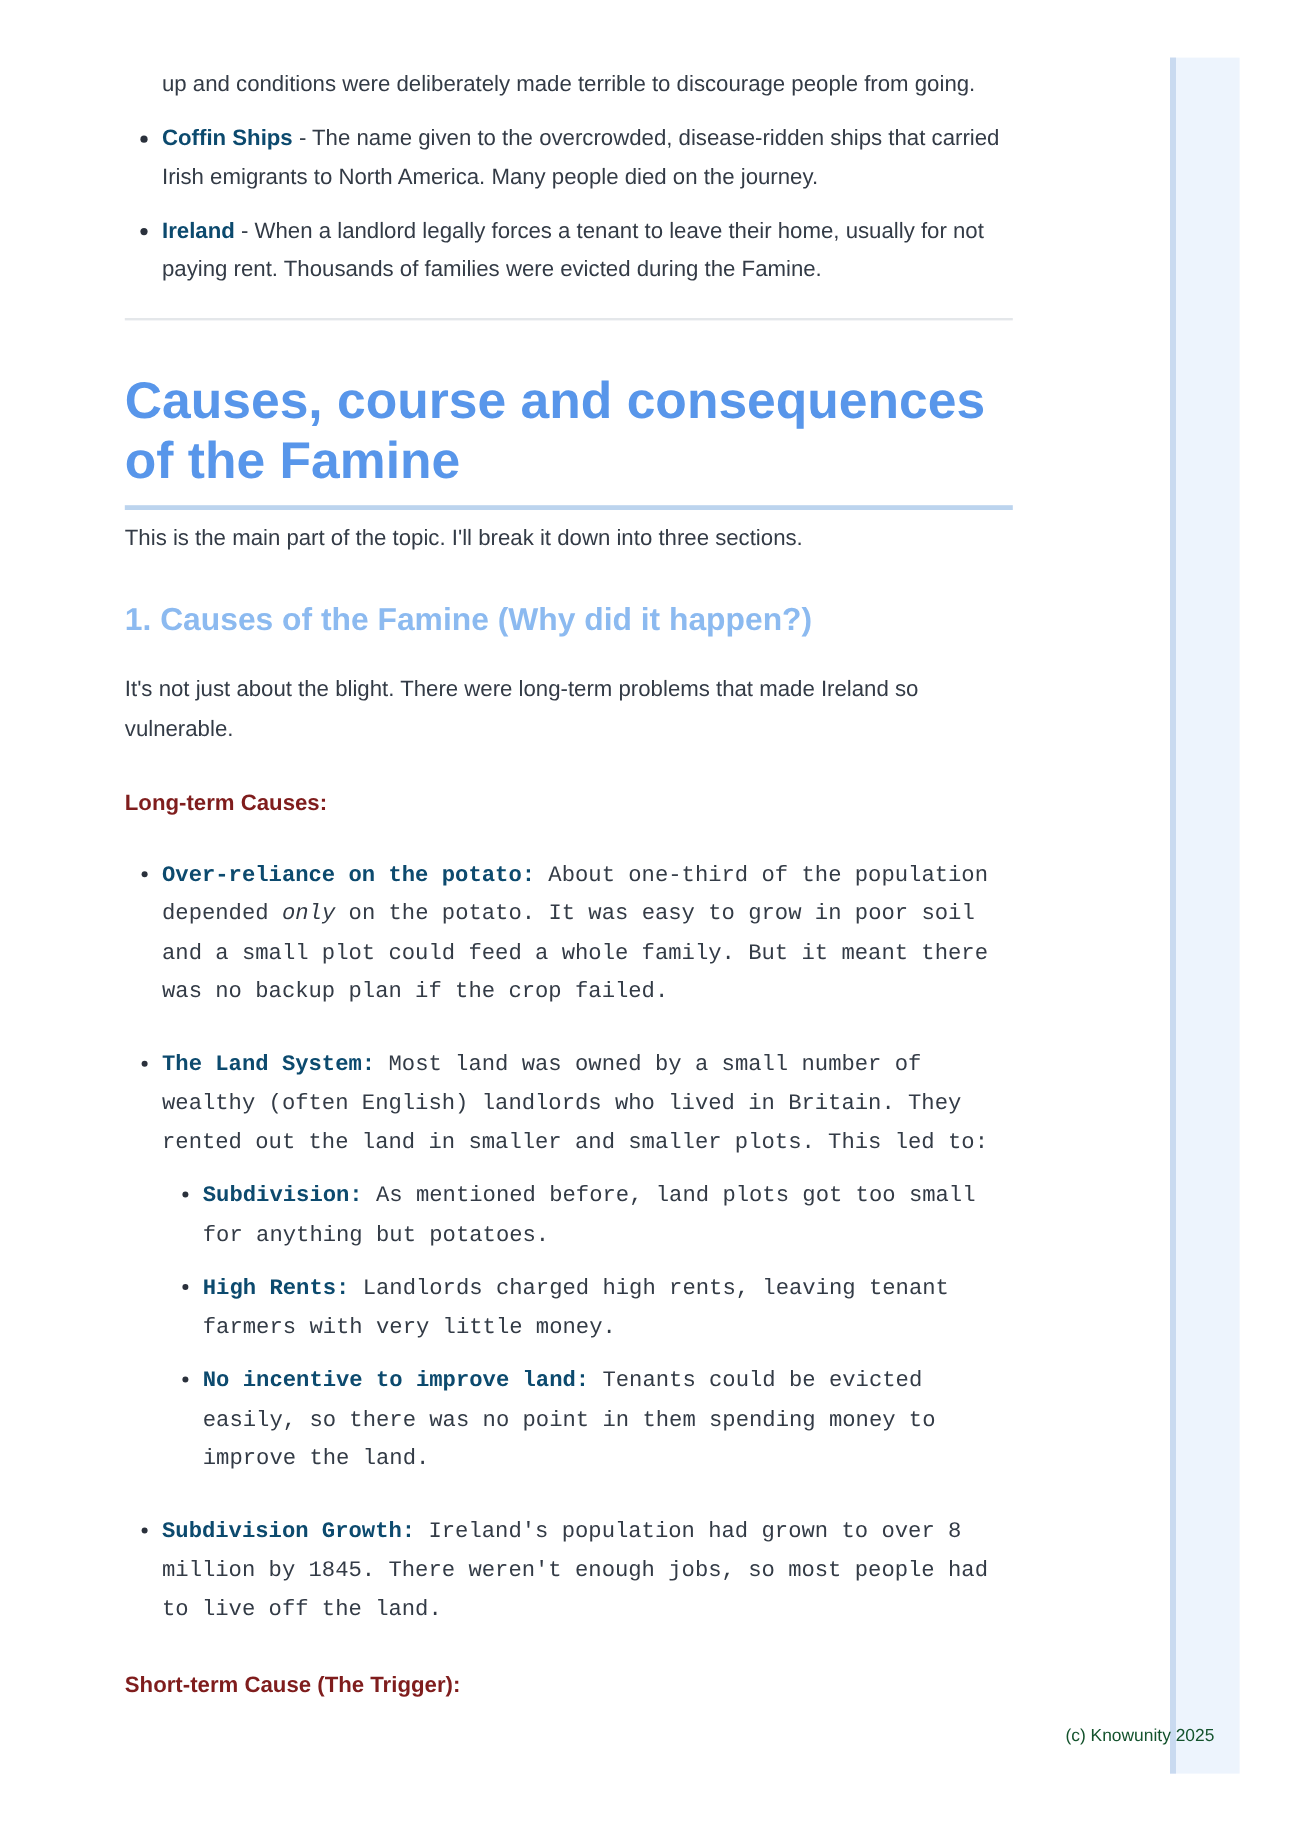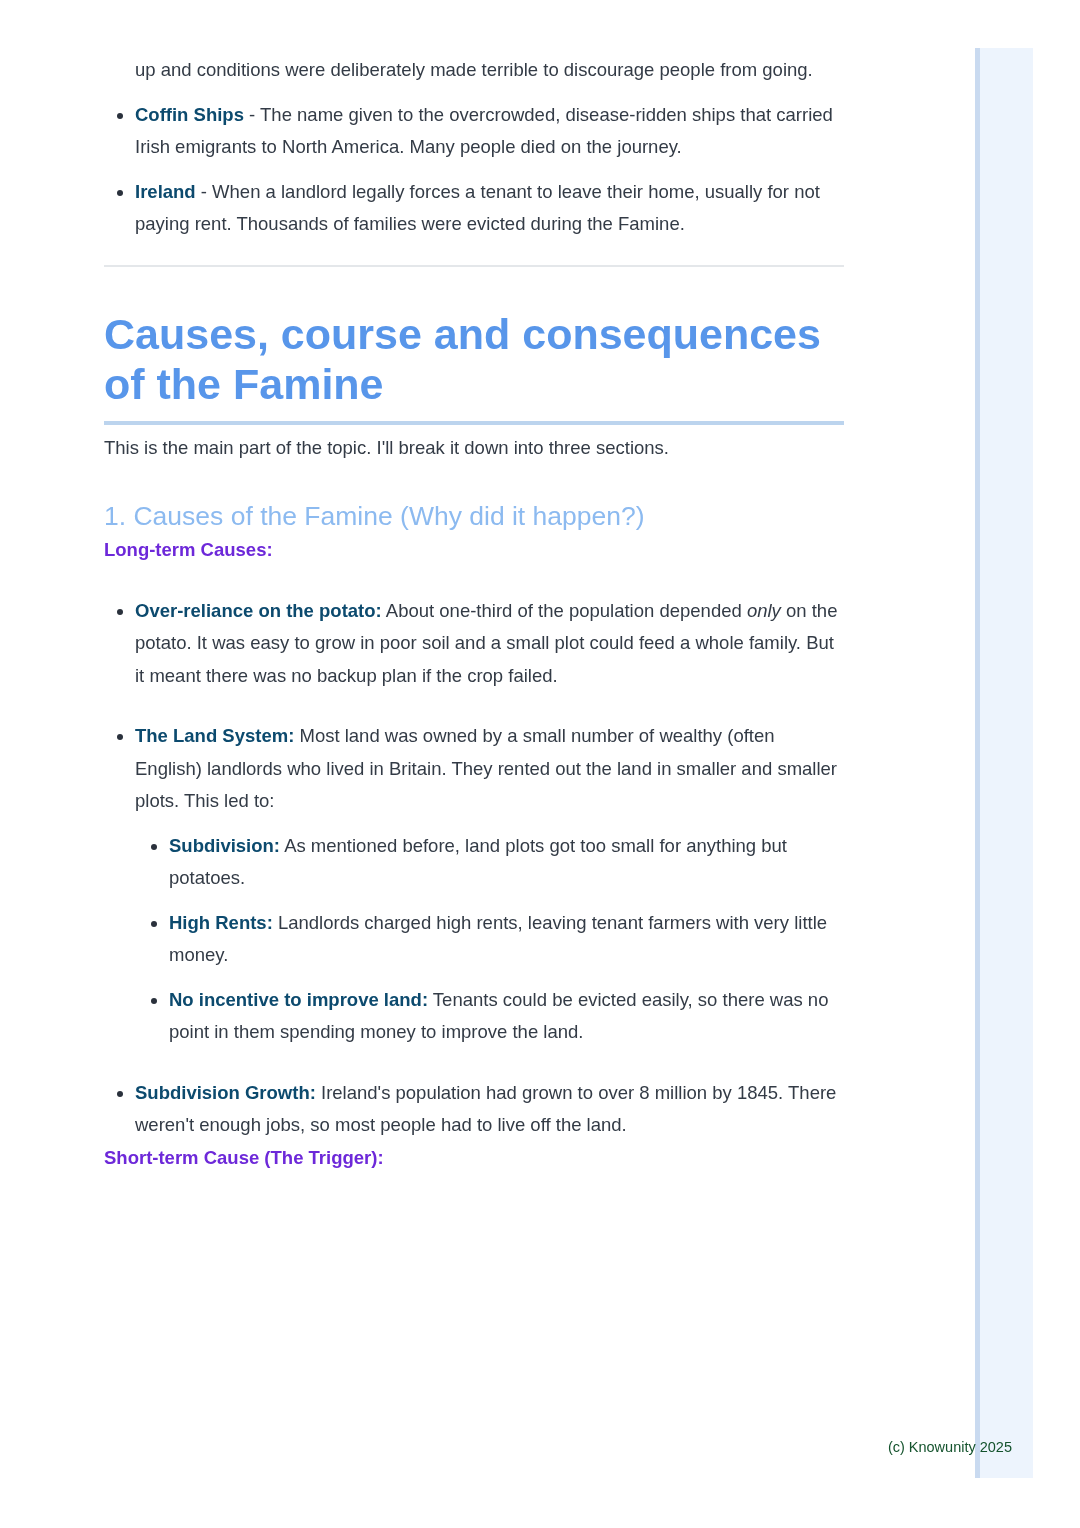--- a/index.html
+++ b/index.html
@@ -41,27 +41,27 @@
     font-weight: bold;
     color: #5896ea;
     padding-bottom: 12px;
     border-bottom: 4px solid #bcd4ee;
   }
   p.main-intro { margin-top: 7px; }
   h2.section-heading {
     margin: 34px 0 0 0;
     font-size: 26.5px;
     line-height: 36px;
-    font-weight: normal;
+    font-weight: bold;
     color: #8cbaf0;
   }
   p.section-intro { margin-top: 24px; }
-  p.bold-label { font-weight: bold; color: #6d28d9; }
+  p.bold-label { margin-top: 30px; font-weight: bold; color: #7f1d1d; }
   ul.causes { margin-top: 20px; }
-  ul.causes > li { margin-top: 28px; }
+  ul.causes > li { margin-top: 28px; font-family: Liberation Mono, monospace; }
   .scrollbar-track {
     position: absolute;
     left: 975px; top: 48px;
     width: 53px; height: 1430px;
     background: #edf4fd;
     border-left: 5px solid #c9daf0;
   }
   .footer {
     position: absolute;
     top: 1437px;
@@ -93,20 +93,21 @@
     </ul>
 
     <hr class="divider">
 
     <h1 class="main-heading">Causes, course and consequences of the Famine</h1>
 
     <p class="main-intro">This is the main part of the topic. I'll break it down into three sections.</p>
 
     <h2 class="section-heading">1. Causes of the Famine (Why did it happen?)</h2>
 
+    <p class="section-intro">It's not just about the blight. There were long-term problems that made Ireland so vulnerable.</p>
 
     <p class="bold-label">Long-term Causes:</p>
 
     <ul class="causes">
       <li>
         <b>Over-reliance on the potato:</b>
         <span>About one-third of the population depended</span>
         <i>only</i>
         <span>on the potato. It was easy to grow in poor soil and a small plot could feed a whole family. But it meant there was no backup plan if the crop failed.</span>
       </li>

